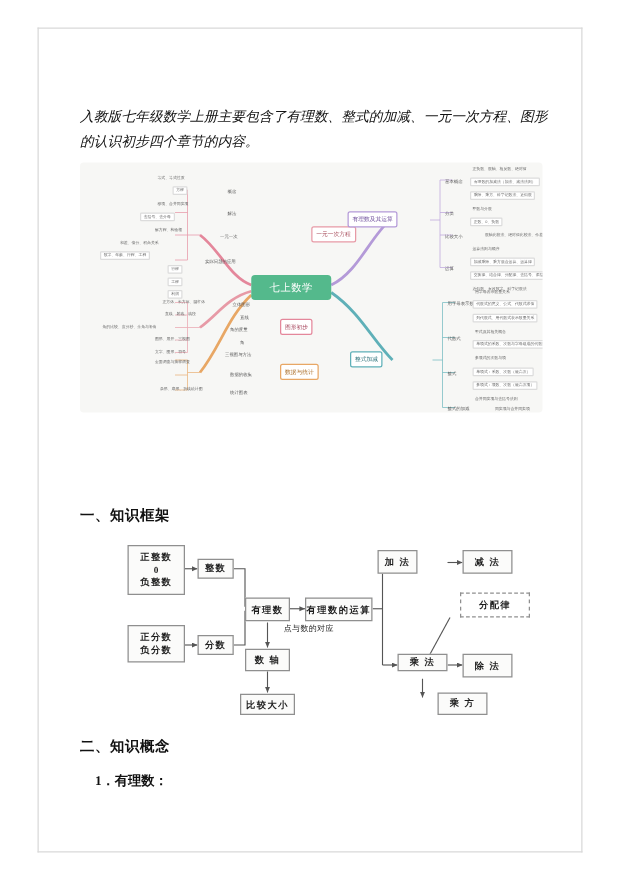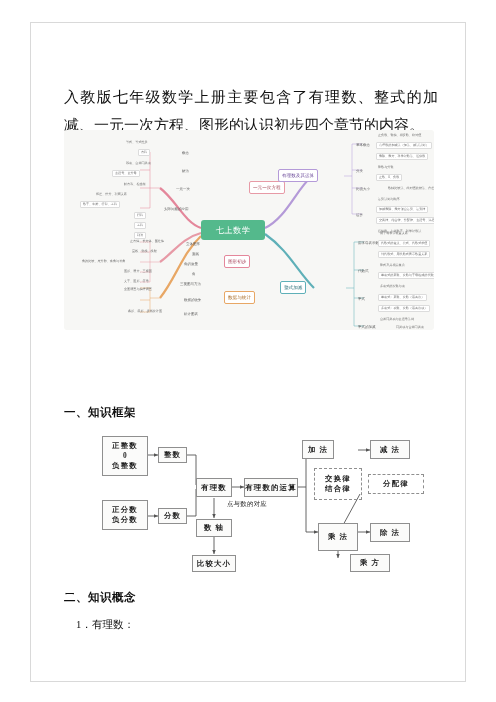--- a/index.html
+++ b/index.html
@@ -11,21 +11,21 @@
   
   .edge{position:absolute;background:#d9d9d9;}
   .edge.top{left:30px;top:22px;width:436px;height:1px;}
   .edge.left{left:30px;top:22px;width:1px;height:660px;}
   .edge.right{left:465px;top:22px;width:1px;height:660px;}
   .edge.bottom{left:30px;top:681px;width:436px;height:1px;}
 
   .title{position:absolute;left:0;top:44px;width:496px;text-align:center;
          font-size:16.5px;font-weight:bold;letter-spacing:.4px;}
   .intro{position:absolute;left:64px;top:84px;width:374px;
-         font-size:15px;line-height:1.85;text-align:justify;}
+         font-size:11px;line-height:1.85;text-align:justify;font-style:italic;}
 
   
   .mindmap{position:absolute;left:64px;top:130px;width:370px;height:200px;
            background:#f7f7f5;border-radius:3px;overflow:hidden;}
   .mm-svg{position:absolute;left:0;top:0;}
   .node{position:absolute;box-sizing:border-box;
         font-family:"Liberation Sans","DejaVu Sans",sans-serif;
         color:#3c3c3c;white-space:nowrap;display:flex;align-items:center;
         justify-content:center;}
   
@@ -44,21 +44,21 @@
   .t3{font-size:3.1px;color:#6a6a6a;height:6.5px;
       border:0.4px solid #dcdcdc;background:#fff;border-radius:1px;padding:0 2px;}
   .t3.nb{border:none;background:transparent;}
 
   
   .h-chapter{position:absolute;left:0;top:364px;width:496px;text-align:center;
              font-size:12px;font-weight:bold;letter-spacing:1px;}
   .h2{position:absolute;left:64px;font-size:11.5px;font-weight:bold;letter-spacing:.5px;}
   .h2.a{top:405px;}
   .h2.b{top:590px;}
-  .item1{position:absolute;left:76px;top:618px;font-size:10.6px;}
+  .item1{position:absolute;left:76px;top:618px;font-size:10.6px;font-weight:bold;}
 
   
   .flow{position:absolute;left:92px;top:432px;width:320px;height:140px;}
   .fsvg{position:absolute;left:0;top:0;}
   .fbox{position:absolute;box-sizing:border-box;border:1px solid #8f8f8f;
         background:#fbfbfa;display:flex;flex-direction:column;align-items:center;
         justify-content:center;font-size:7.4px;line-height:1.35;color:#1d1d1d;
         font-family:"Liberation Serif","DejaVu Serif",serif;font-weight:bold;
         letter-spacing:1.2px;text-align:center;white-space:nowrap;}
   .fbox.dash{border:1px dashed #8f8f8f;background:transparent;}
@@ -261,27 +261,23 @@
 
     <div class="fbox" style="left:104px;top:46px;width:36px;height:19px;">有理数</div>
     <div class="fbox" style="left:152px;top:46px;width:54px;height:19px;">有理数的运算</div>
     <div class="fbox plain" style="left:124px;top:66px;width:62px;height:12px;font-size:6.4px;">点与数的对应</div>
     <div class="fbox" style="left:104px;top:87px;width:36px;height:18px;">数 轴</div>
     <div class="fbox" style="left:100px;top:123px;width:44px;height:17px;">比较大小</div>
 
     <div class="fbox" style="left:210px;top:8px;width:32px;height:19px;">加 法</div>
     <div class="fbox" style="left:278px;top:8px;width:40px;height:19px;">减 法</div>
 
-    <div class="fbox dash" style="left:222px;top:36px;width:48px;height:32px;">
-      <span class="ln">交换律</span>
-      <span class="ln">结合律</span>
-    </div>
     <div class="fbox dash" style="left:276px;top:42px;width:56px;height:20px;">分配律</div>
 
-    <div class="fbox" style="left:226px;top:91px;width:40px;height:28px;">乘 法</div>
+    <div class="fbox" style="left:226px;top:91px;width:40px;height:14px;">乘 法</div>
     <div class="fbox" style="left:278px;top:91px;width:40px;height:19px;">除 法</div>
     <div class="fbox" style="left:226px;top:122px;width:40px;height:18px;margin-left:32px;">乘 方</div>
   </div>
 
   <div class="h2 b">二、知识概念</div>
   <div class="item1">1．有理数：</div>
 
 </div>
 
 </body></html>

